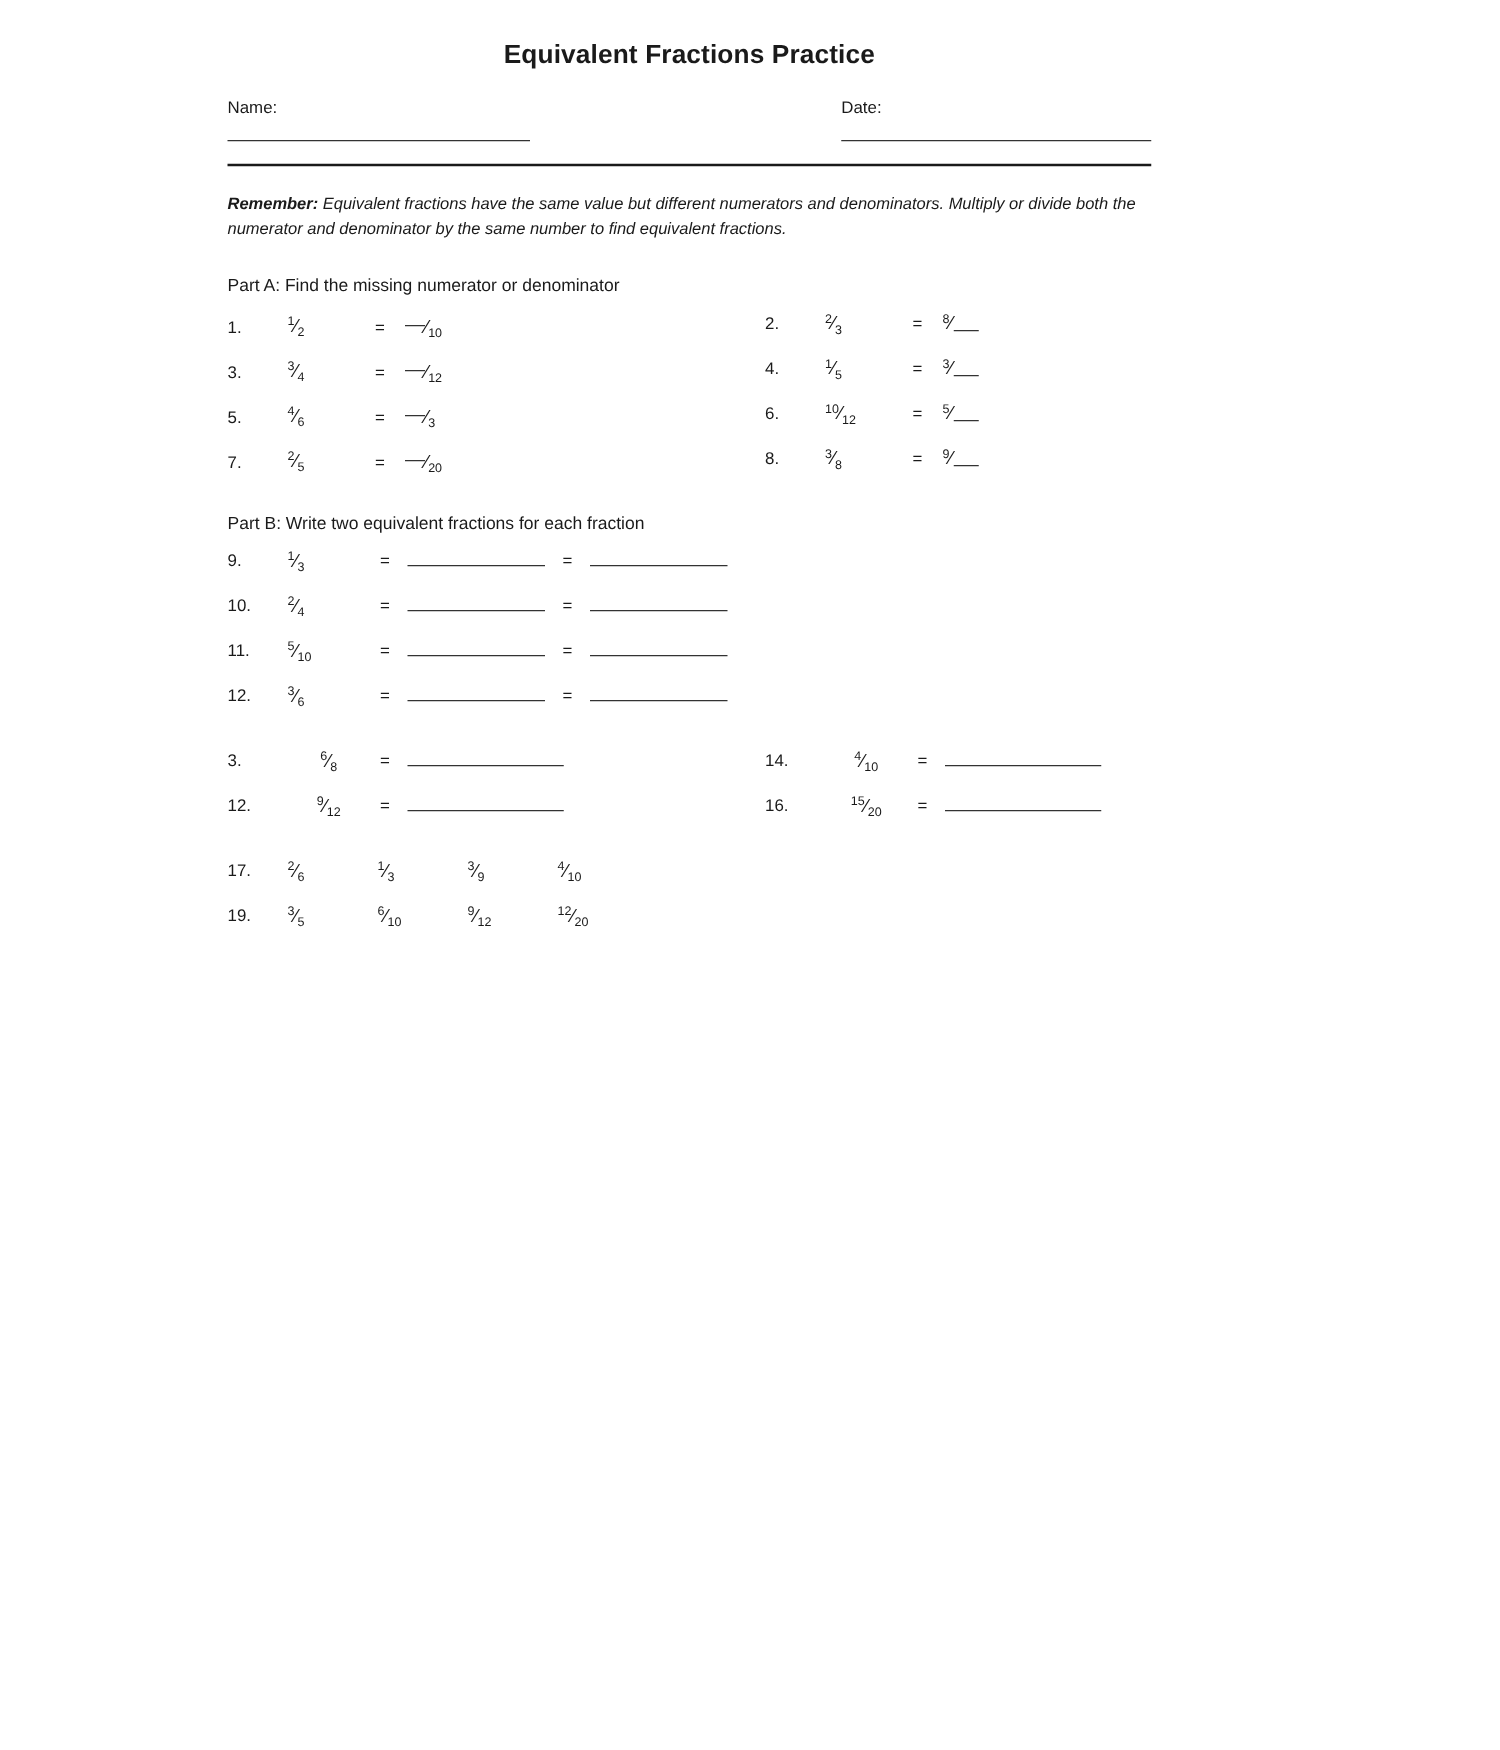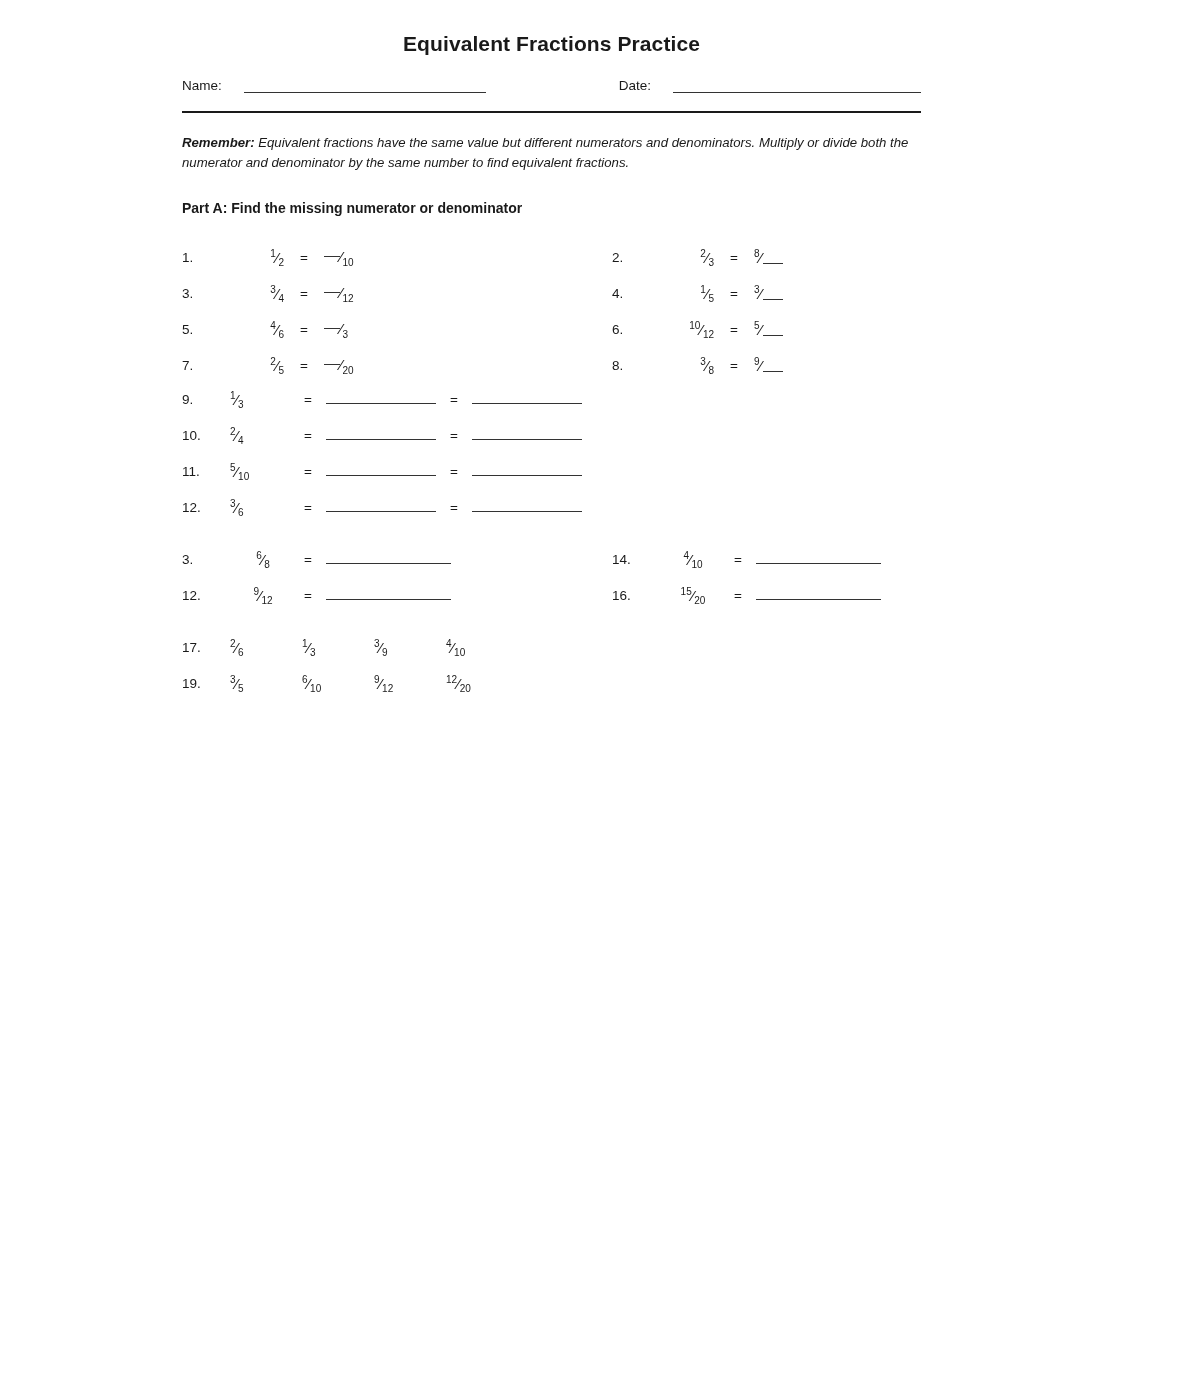--- a/index.html
+++ b/index.html
@@ -29,22 +29,23 @@
   }
   .name-date-row {
     display: flex;
     justify-content: space-between;
     align-items: flex-end;
     font-size: 13.5px;
     margin-bottom: 18px;
   }
   .field {
     display: flex;
-    align-items: center;
-    gap: 22px;
+    align-items: flex-start;
+    gap: 6px;
+    flex-direction: column;
   }
   .field-label {
     font-size: 13.5px;
   }
   .field-line {
     display: inline-block;
     border-bottom: 1px solid #333;
     height: 13px;
   }
   .name-line { width: 242px; }
@@ -57,21 +58,21 @@
   .remember {
     font-size: 13.2px;
     line-height: 1.55;
     margin-bottom: 26px;
     max-width: 790px;
     font-style: italic;
   }
   .remember b { font-weight: bold; }
   .part-heading {
     font-size: 14px;
-    font-weight: bold;
+    font-weight: normal;
     margin: 16px 0 14px 0;
   }
   .section { margin-bottom: 26px; }
   .grid2 {
     display: grid;
     grid-template-columns: 430px 1fr;
     row-gap: 10px;
   }
   .grid1 {
     display: grid;
@@ -107,21 +108,21 @@
     display: inline-block;
     text-align: center;
     font-size: 13.5px;
   }
   .blank-line {
     display: inline-block;
     border-bottom: 1px solid #333;
     height: 12px;
   }
   
-  .pa-frac { width: 54px; text-align: right; padding-left: 14px; margin-top: 18px; }
+  .pa-frac { width: 54px; text-align: left; padding-left: 14px; }
   .pa-eq { width: 40px; }
   .pa-ans { }
   .missing-num {
     display: inline-block;
     border-bottom: 1px solid #333;
     width: 16px;
     height: 10px;
     vertical-align: 5px;
   }
   .missing-den {
@@ -229,20 +230,21 @@
         <span class="num">8.</span>
         <span class="frac pa-frac"><sup>3</sup><span class="slash">⁄</span><sub>8</sub></span>
         <span class="eq pa-eq">=</span>
         <span class="frac pa-ans"><sup>9</sup><span class="slash">⁄</span><span class="missing-den"></span></span>
       </div>
 
     </div>
   </div>
 
   <div class="section">
+    <div class="part-heading">Part B: Write two equivalent fractions for each fraction</div>
     <div class="grid1">
 
       <div class="prob">
         <span class="num">9.</span>
         <span class="frac pb-frac"><sup>1</sup><span class="slash">⁄</span><sub>3</sub></span>
         <span class="eq pb-eq">=</span>
         <span class="blank-line pb-blank"></span>
         <span class="eq pb-eq">=</span>
         <span class="blank-line pb-blank"></span>
       </div>

